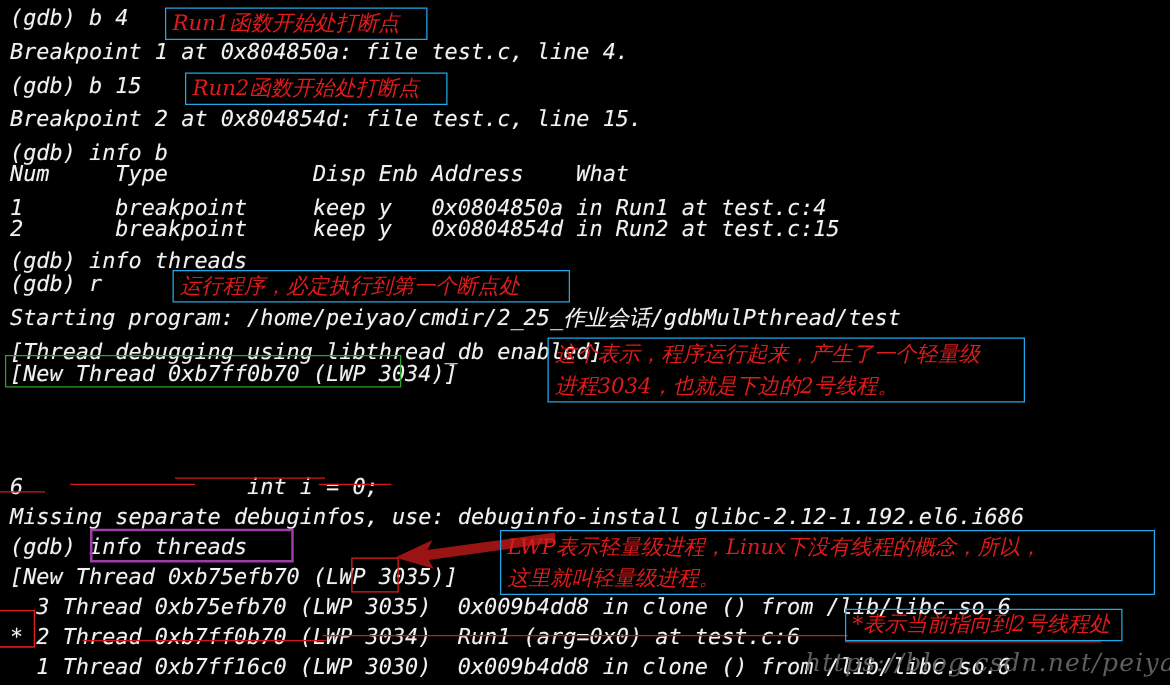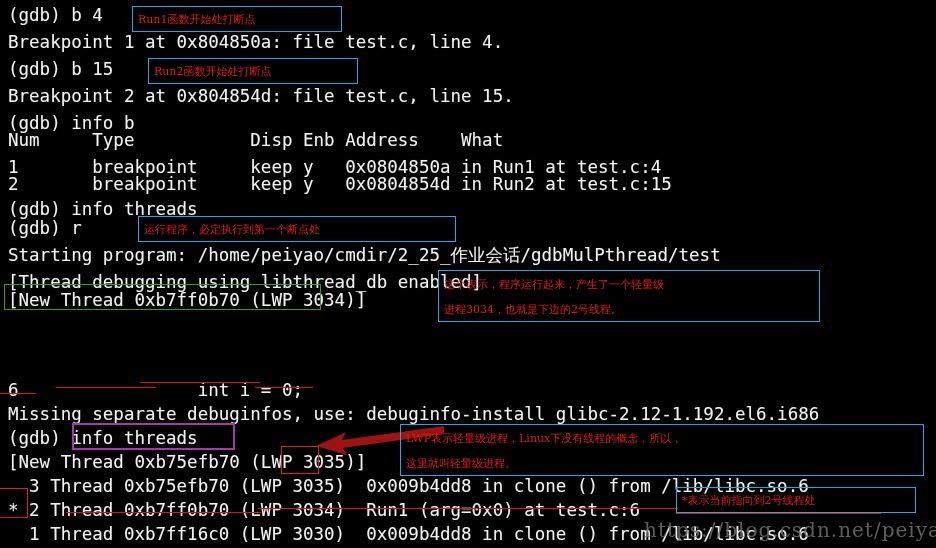--- a/index.html
+++ b/index.html
@@ -7,20 +7,21 @@
     padding: 0;
     background: #000000;
   }
   #screen {
     position: relative;
     width: 936px;
     height: 548px;
     background: #000000;
     overflow: hidden;
     font-family: "DejaVu Sans Mono", "Liberation Mono", monospace;
+    font-style: italic;
   }
   
   #terminal {
     position: absolute;
     left: 0;
     top: 0;
     width: 936px;
     height: 548px;
     color: #e8e8e8;
     font-family: "DejaVu Sans Mono", "Liberation Mono", monospace;
@@ -38,21 +39,21 @@
   }
   .tline.blank { height: 27px; }
 
   
   .anno {
     position: absolute;
     box-sizing: border-box;
     border: 1px solid #22a8e8;
     color: #e01b1b;
     font-family: "DejaVu Serif", "Liberation Serif", serif;
-    font-size: 11px;
+    font-size: 17px;
     line-height: 23px;
     padding: 1px 4px 1px 5px;
     white-space: pre-line;
     background: transparent;
   }
   .anno.two-line { line-height: 25px; }
 
   
   .rbox {
     position: absolute;
@@ -143,15 +144,15 @@
   <div class="anno" style="left:148px; top:58px; width:210px; height:26px;">Run2函数开始处打断点</div>
 
   <div class="anno" style="left:106px; top:216px; width:318px; height:26px;margin-left:32px;">运行程序，必定执行到第一个断点处</div>
 
   <div class="anno two-line" style="left:438px; top:270px; width:382px; height:52px;">这个表示，程序运行起来，产生了一个轻量级
 进程3034，也就是下边的2号线程。</div>
 
   <div class="anno two-line" style="left:400px; top:424px; width:524px; height:52px;">LWP表示轻量级进程，Linux下没有线程的概念，所以，
 这里就叫轻量级进程。</div>
 
-  <div class="anno" style="left:676px; top:487px; width:240px; height:26px;">*表示当前指向到2号线程处</div>
+  <div class="anno" style="left:676px; top:487px; width:222px; height:26px;">*表示当前指向到2号线程处</div>
 
 </div>
 
 </body></html>

